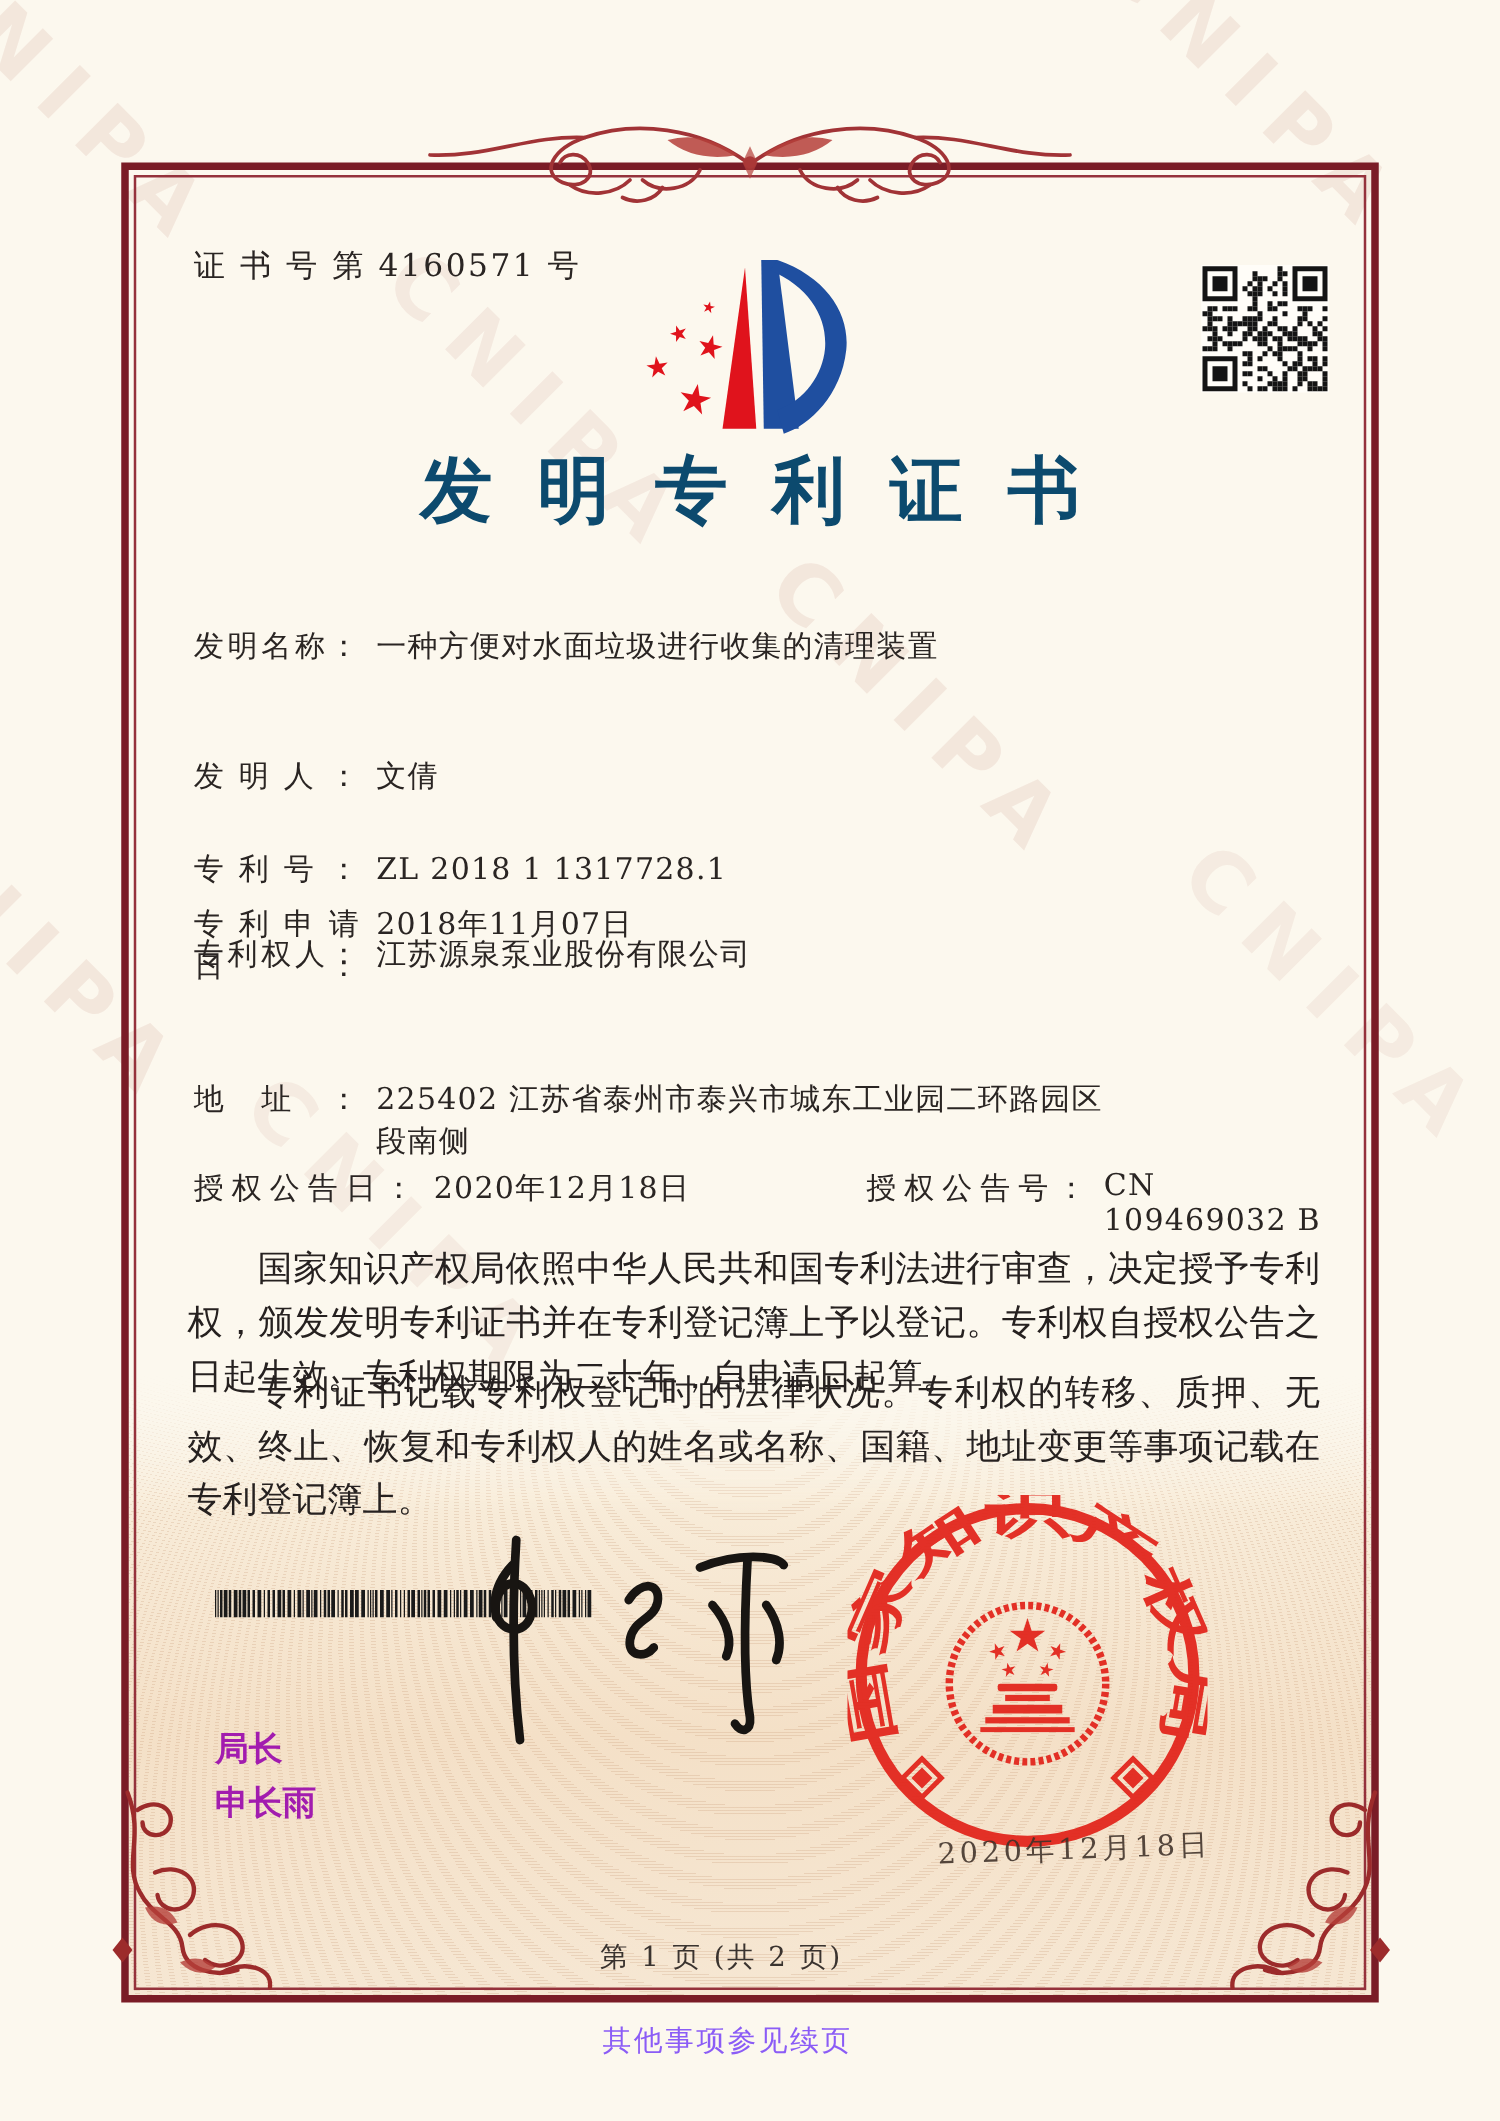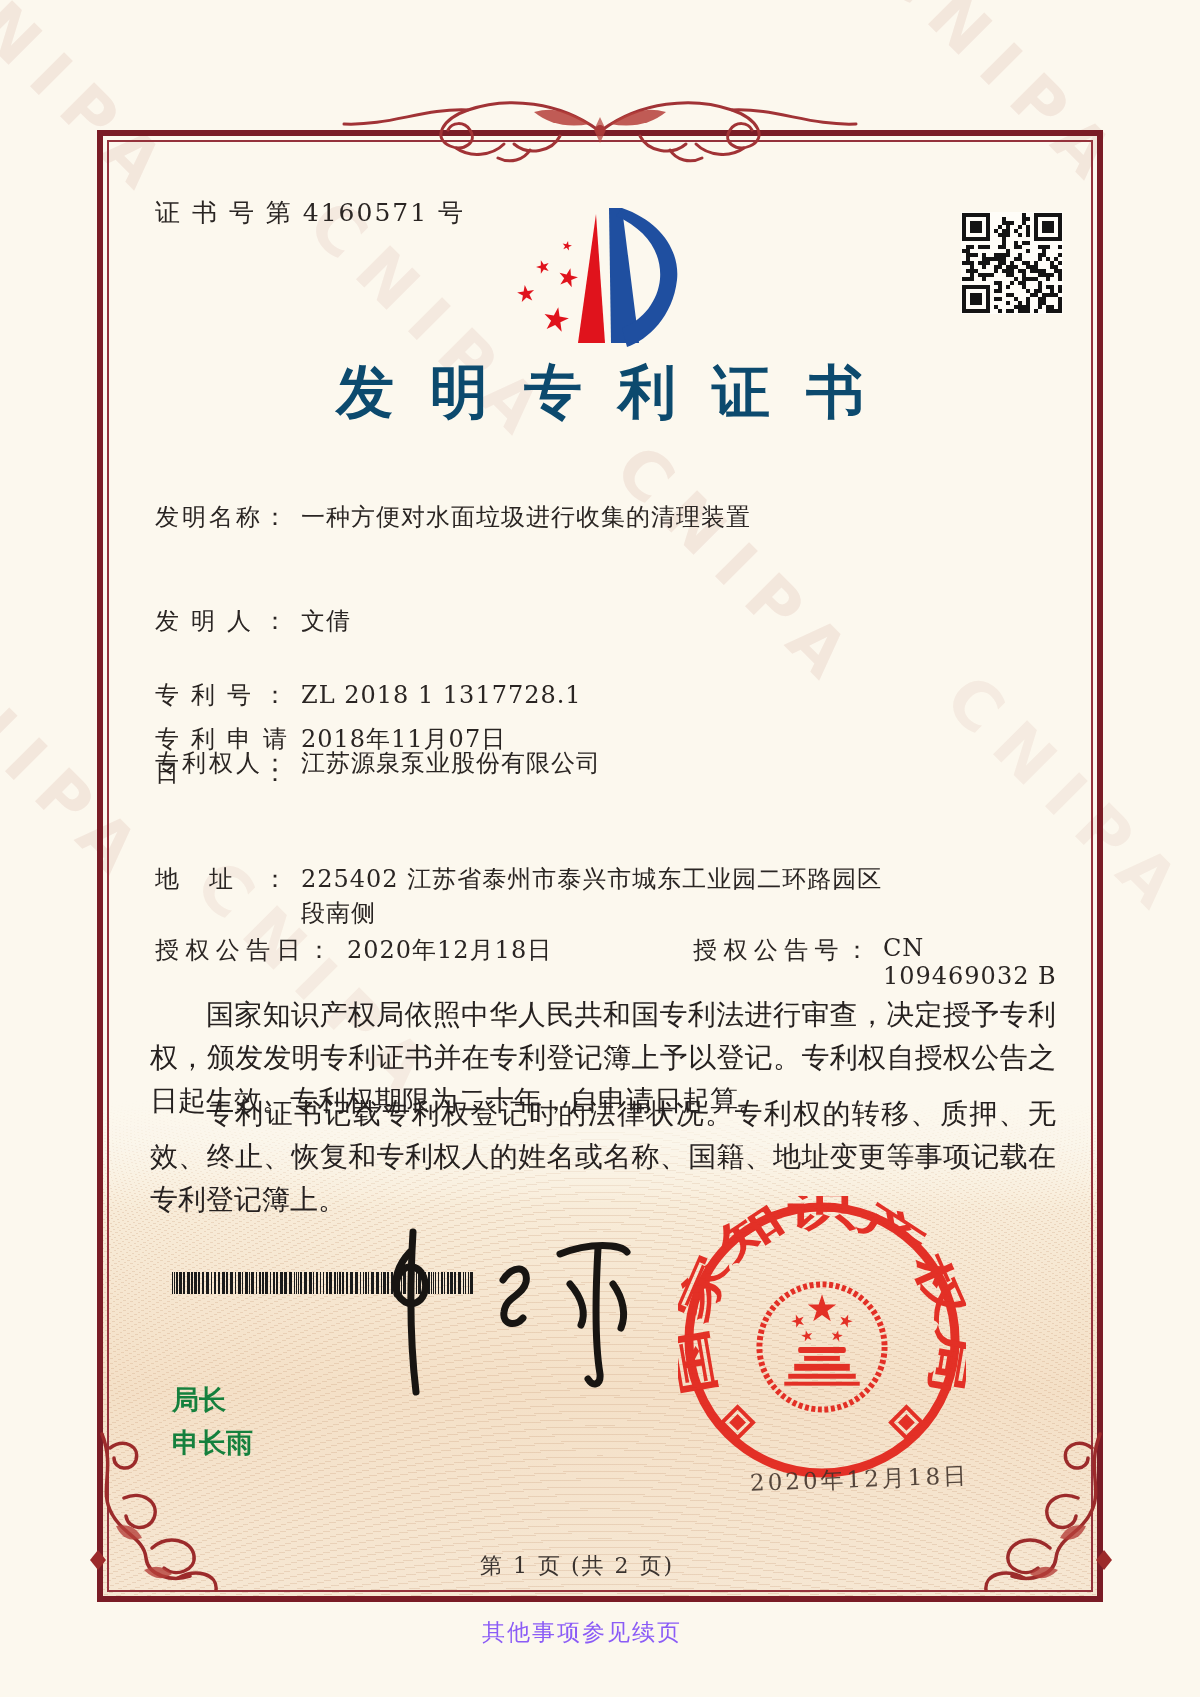--- a/index.html
+++ b/index.html
@@ -50,21 +50,21 @@
   .grant-no-label { position:absolute; left:538px; top:0; width:176px; display:inline-block; text-align:justify; text-align-last:justify; }
   .grant-no-value { position:absolute; left:728px; top:0; letter-spacing:1px; }
   .grant-date-value { position:absolute; left:192px; top:0; letter-spacing:1px; }
   
   .para {
     position:absolute; z-index:4; left:150px; width:906px; font-size:28px; line-height:43px;
     text-align:justify; text-indent:2em; color:#262120;
   }
   
   .barcode { position:absolute; z-index:6; left:172px; top:1272px; width:306px; height:22px; }
-  .signer { position:absolute; z-index:6; left:172px; top:1378px; font-family:"DejaVu Sans","Liberation Sans",sans-serif; font-size:27px; font-weight:bold; color:#15803d; line-height:43px; }
+  .signer { position:absolute; z-index:6; left:172px; top:1378px; font-family:"DejaVu Sans","Liberation Sans",sans-serif; font-size:27px; font-weight:bold; color:#a21caf; line-height:43px; }
   .signature { position:absolute; z-index:6; left:355px; top:1222px; }
   .seal { position:absolute; z-index:6; left:678px; top:1196px; }
   .seal-date { position:absolute; z-index:7; left:750px; top:1464px; font-size:23px; letter-spacing:3px; color:rgba(62,48,40,0.88); transform:rotate(-2deg); white-space:nowrap; }
   .page-info { position:absolute; z-index:6; left:480px; top:1551px; font-size:22px; letter-spacing:2px; color:#3a332f; }
   .footer-note { position:absolute; z-index:4; left:482px; top:1617px; font-size:23px; letter-spacing:2px; color:#8b5cf6; }
 </style>
 </head>
 <body>
 
 <div class="page">

